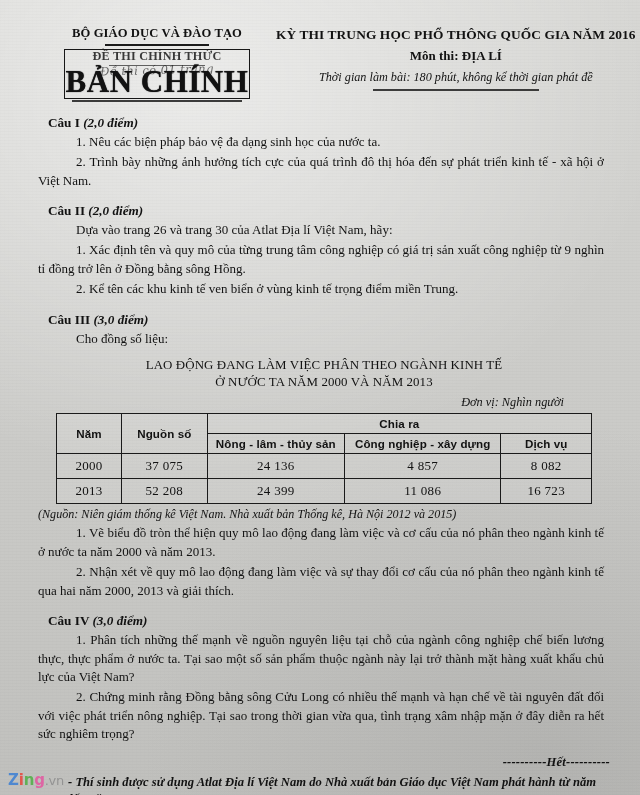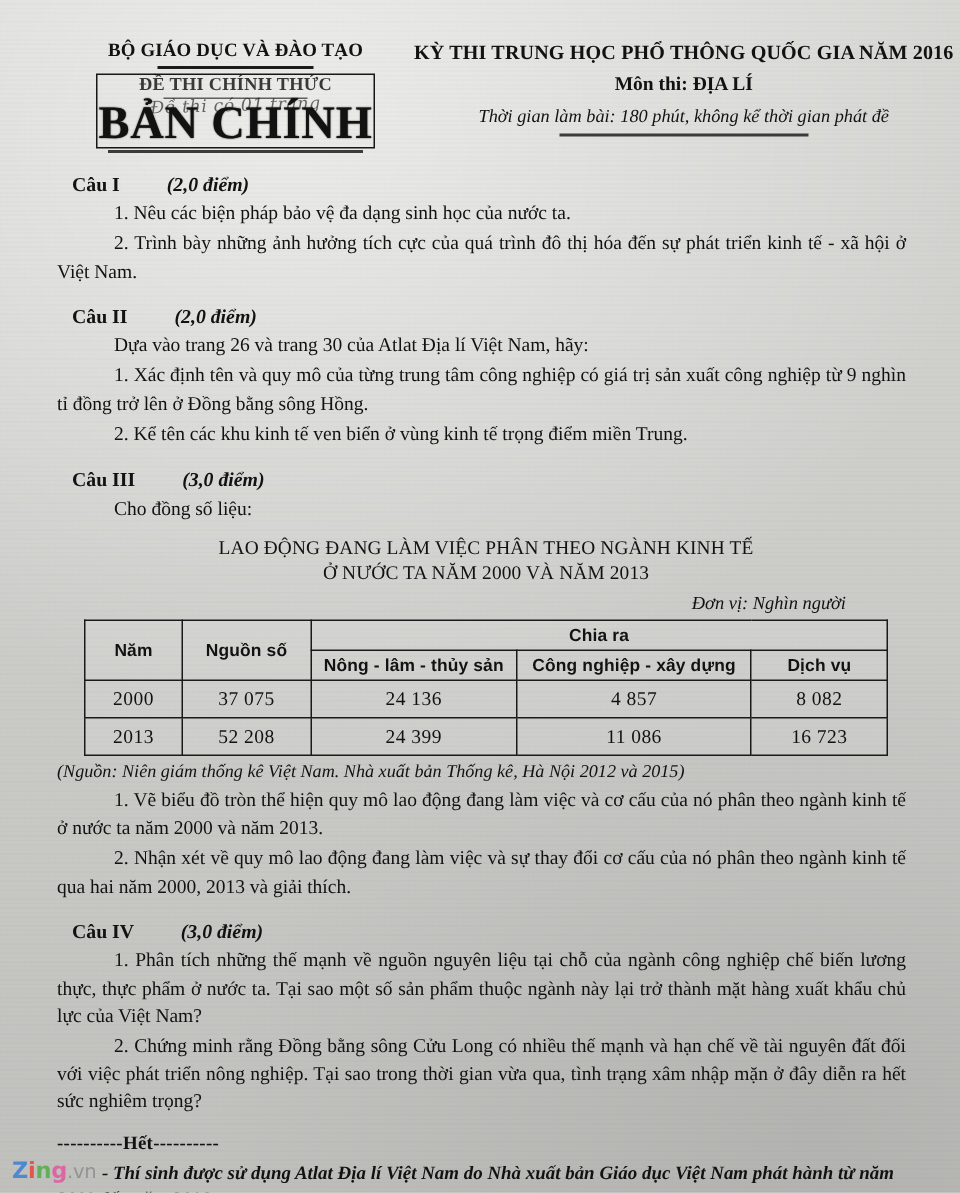--- a/index.html
+++ b/index.html
@@ -161,21 +161,20 @@
 
   
   .q-title {
     font-size: 13.2px;
     font-weight: bold;
     margin: 13px 0 2px 10px;
   }
   .q-title .pts {
     font-style: italic;
     font-weight: bold;
-    margin-left: 28px;
   }
   p.body {
     font-size: 13px;
     line-height: 1.42;
     margin: 2px 0 0 0;
     text-align: justify;
     text-indent: 38px;
     padding-right: 6px;
   }
 
@@ -224,25 +223,26 @@
 
   .source {
     text-align: left;
     font-style: italic;
     font-size: 12.1px;
     margin: 3px 14px 0 0;
   }
 
   
   .het {
-    text-align: left;
+    text-align: right;
     font-weight: bold;
     font-size: 12.6px;
     margin-top: 11px;
     letter-spacing: .2px;
+    font-style: italic;
   }
   p.note {
     font-size: 12.6px;
     font-style: italic;
     font-weight: bold;
     line-height: 1.4;
     margin: 4px 0 0 0;
     text-indent: 30px;
     text-align: justify;
     padding-right: 14px;

